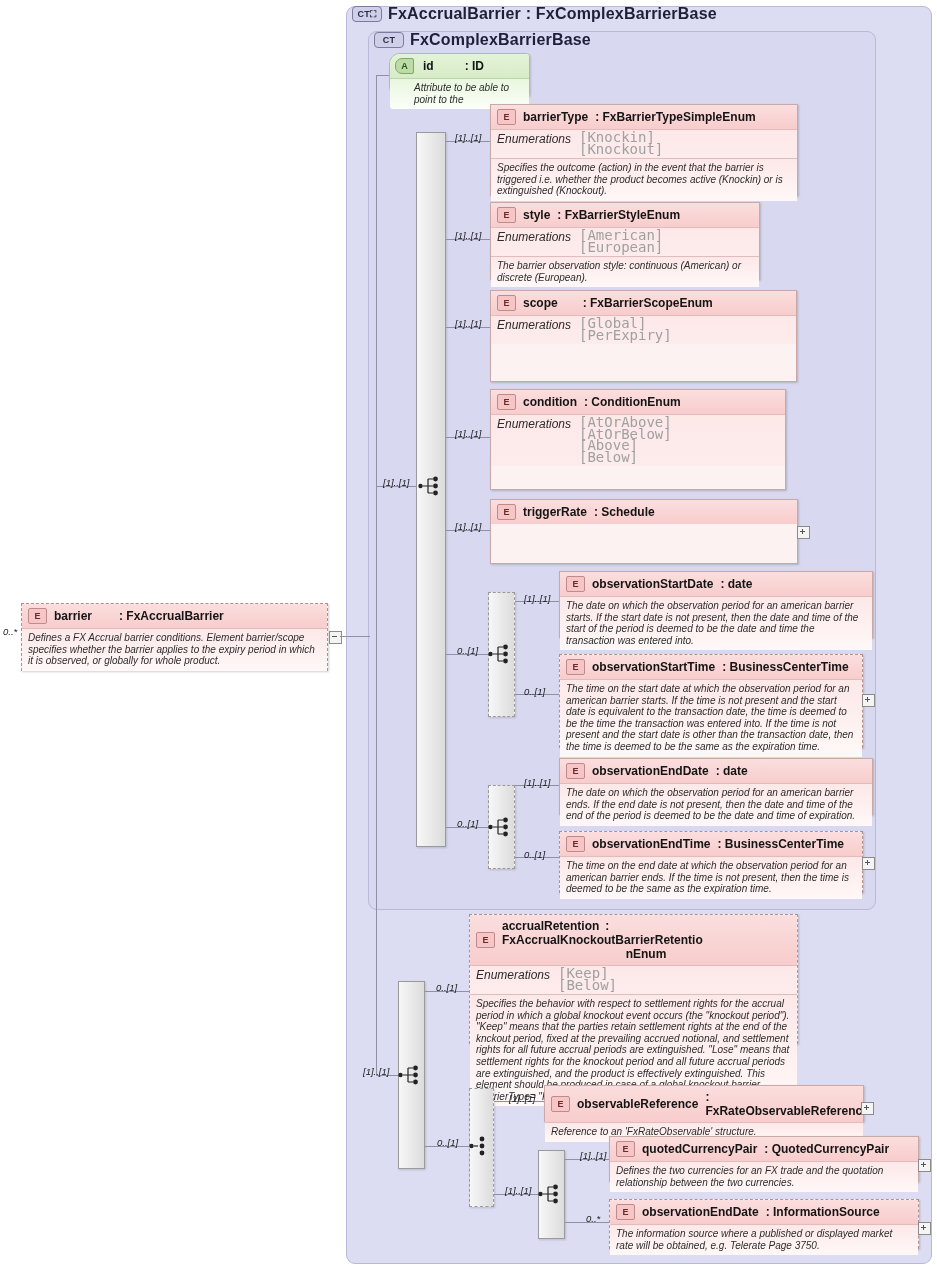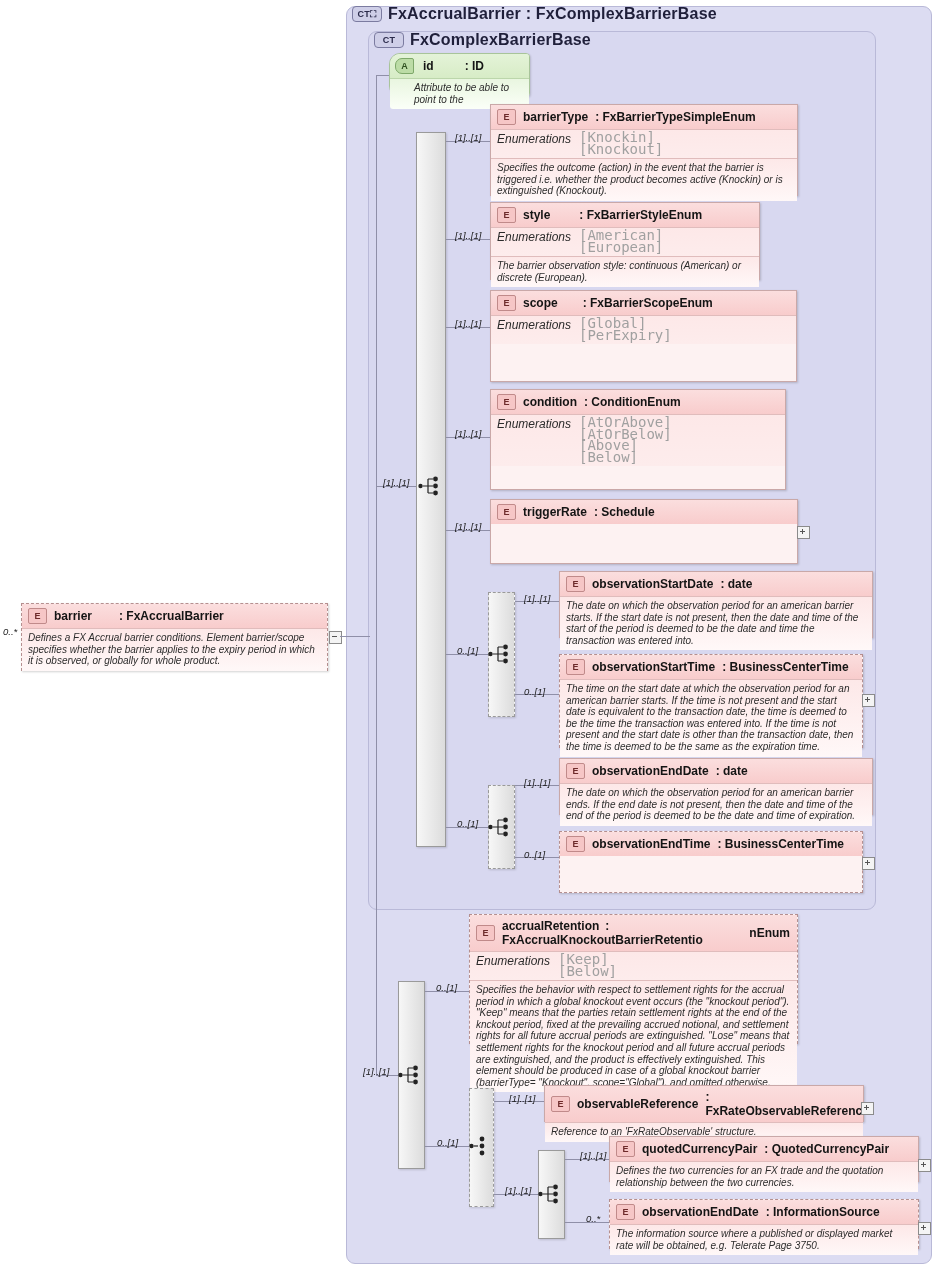--- a/index.html
+++ b/index.html
@@ -24,21 +24,21 @@
         box-shadow:1px 1px 2px rgba(0,0,0,.18);}
   .node.opt{border:1px dashed #b58f8f;}
   .node-hdr{display:flex;align-items:center;gap:7px;padding:4px 7px 4px 6px;
             background:linear-gradient(#fbdede,#f8cccc);}
   .node.opt>.node-hdr{background:linear-gradient(#fbdede,#f8cccc);}
   .badge-e{display:inline-flex;align-items:center;justify-content:center;
            width:17px;height:14px;border:1px solid #c08a8a;background:#f6c6c6;
            color:#6d2a2a;font-size:9px;font-weight:bold;border-radius:2px;flex:none;}
   .n-name{font-size:12px;font-weight:bold;color:#141414;white-space:pre;}
   .n-type{font-size:12px;font-weight:bold;color:#141414;}
-  .hdr-stack{display:flex;flex-direction:row;align-items:center;flex:1;}
+  .hdr-stack{display:flex;flex-direction:column;align-items:center;flex:1;}
   .hdr-line2{font-size:12px;font-weight:bold;color:#141414;}
   .node-body{background:linear-gradient(#fde8e8,#fff8f8);
              border-top:1px solid #e0bcbc;padding:3px 6px 4px 6px;}
   .enum-row{display:flex;gap:8px;padding:2px 6px 3px 6px;
             background:linear-gradient(#fde8e8,#fdecec);
             border-top:1px solid #e0bcbc;}
   .enum-label{font-style:italic;font-size:12px;color:#2b2b2b;flex:none;width:74px;}
   .enum-vals{display:flex;flex-direction:column;}
   .enum-vals span{font-family:"DejaVu Sans Mono","Liberation Mono",monospace;
                   font-size:14px;color:#a0a0a0;line-height:11.5px;}
@@ -151,21 +151,21 @@
   <div class="node-body">
     <div class="doc">Specifies the outcome (action) in the event that the barrier is triggered i.e. whether the product becomes active (Knockin) or is extinguished (Knockout).</div>
   </div>
 </div>
 <div class="card" style="left:455px;top:132px;">[1]..[1]</div>
 
 <div class="abs node" style="left:490px;top:202px;width:270px;height:78px;">
   <div class="node-hdr">
     <span class="badge-e">E</span>
     <span class="n-name">style</span>
-    <span class="n-type" style="margin-left:22px;">: FxBarrierStyleEnum</span>
+    <span class="n-type" style="">: FxBarrierStyleEnum</span>
   </div>
   <div class="enum-row">
     <span class="enum-label">Enumerations</span>
     <span class="enum-vals">
       <span>[American]</span>
       <span>[European]</span>
     </span>
   </div>
   <div class="node-body">
     <div class="doc">The barrier observation style: continuous (American) or discrete (European).</div>
@@ -276,20 +276,23 @@
     <div class="doc">The date on which the observation period for an american barrier ends. If the end date is not present, then the date and time of the end of the period is deemed to be the date and time of expiration.</div>
   </div>
 </div>
 <div class="card" style="left:524px;top:777px;">[1]..[1]</div>
 
 <div class="abs node opt" style="left:559px;top:831px;width:304px;height:62px;">
   <div class="node-hdr">
     <span class="badge-e">E</span>
     <span class="n-name">observationEndTime</span>
     <span class="n-type">: BusinessCenterTime</span>
+  </div>
+  <div class="node-body">
+    <div class="doc">The time on the end date at which the observation period for an american barrier ends. If the time is not present, then the time is deemed to be the same as the expiration time.</div>
   </div>
 </div>
 <div class="card" style="left:524px;top:849px;">0..[1]</div>
 <div class="pm plus" style="left:862px;top:857px;"></div>
 
 <div class="ln lnh" style="left:376px;top:1075px;width:22px;"></div>
 <div class="ln lnv" style="left:376px;top:486px;height:589px;"></div>
 <div class="abs comp" style="left:398px;top:981px;width:27px;height:188px;"></div>
 <div class="card" style="left:363px;top:1066px;">[1]..[1]</div>
 <svg class="comp-ico" style="left:411px;top:1075px;" width="26" height="22" viewBox="0 0 26 22">

